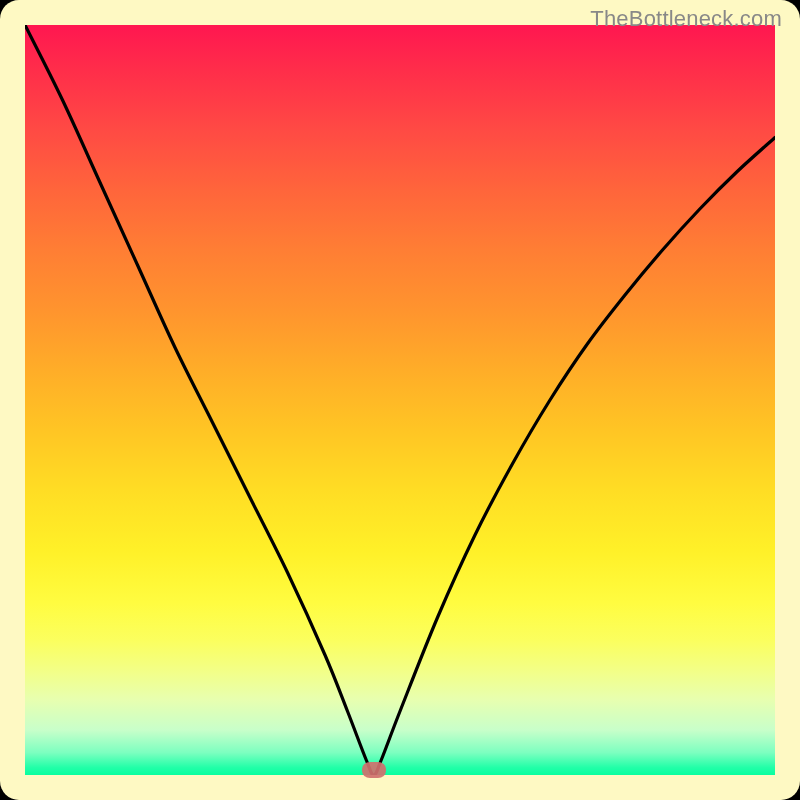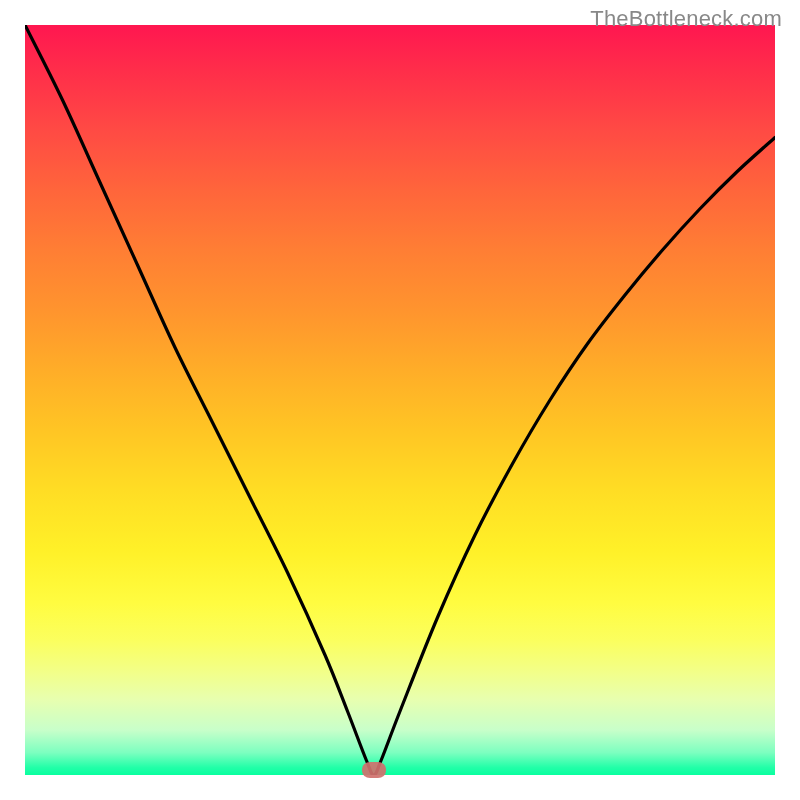--- a/index.html
+++ b/index.html
@@ -8,21 +8,22 @@
     width: 800px;
     height: 800px;
     background: #000;
     position: relative;
     overflow: hidden;
     font-family: Arial, Helvetica, sans-serif;
   }
   .frame {
     position: absolute;
     inset: 0;
-    background: #ffffff;
+    background: #fef9c3;
+    border-radius: 19px;
   }
   .plot-area {
     position: absolute;
     left: 25px;
     top: 25px;
     width: 750px;
     height: 750px;
     background: linear-gradient(
       to bottom,
       #ff1750 0%,

